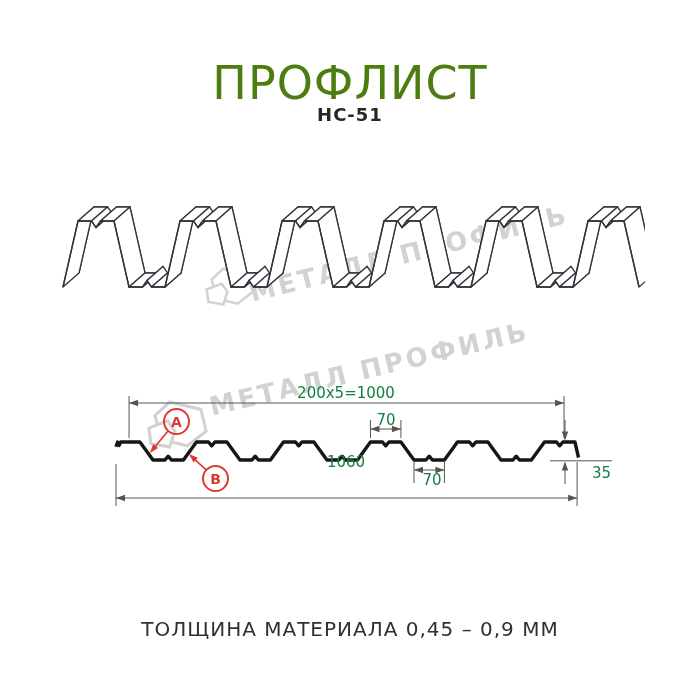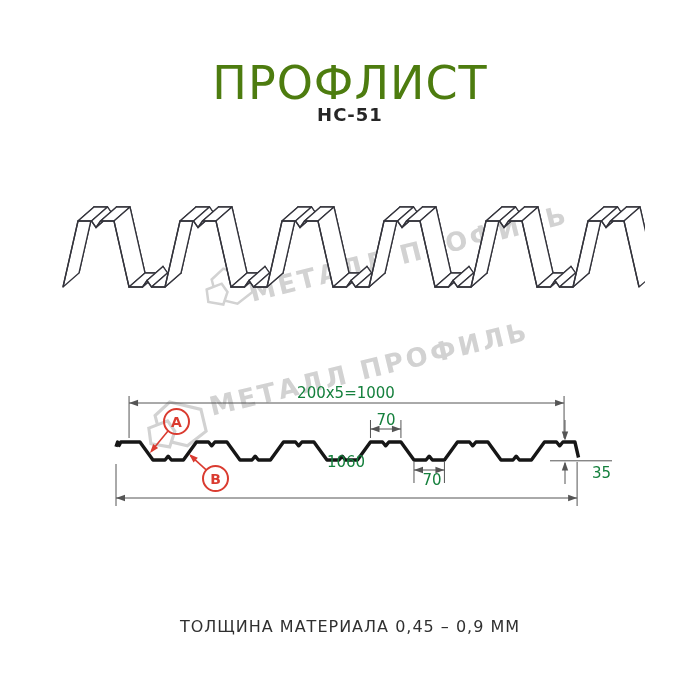--- a/index.html
+++ b/index.html
@@ -3,21 +3,21 @@
 <meta charset="utf-8">
 <style>
   html,body{margin:0;padding:0;background:#ffffff;}
   #canvas{position:relative;width:700px;height:700px;background:#fff;overflow:hidden;
           font-family:"DejaVu Sans","Liberation Sans",sans-serif;}
   .title{position:absolute;top:56px;left:0;width:700px;text-align:center;
          font-size:46px;font-weight:normal;letter-spacing:1px;color:#4d7c0f;z-index:2;}
   .model{position:absolute;top:104px;left:0;width:700px;text-align:center;
          font-size:18px;font-weight:bold;letter-spacing:1px;color:#262626;z-index:2;}
   .footer-note{position:absolute;top:617px;left:0;width:700px;text-align:center;
-         font-size:16px;color:#303030;letter-spacing:1px;z-index:2;}
+         font-size:20px;color:#303030;letter-spacing:1px;z-index:2;}
   .wm{position:absolute;z-index:0;color:#d2d2d2;font-weight:bold;white-space:nowrap;}
   .wm-text1{left:250px;top:278px;font-size:26px;letter-spacing:3px;
             transform:rotate(-14deg);transform-origin:left center;}
   .wm-text2{left:210px;top:392px;font-size:26px;letter-spacing:3px;
             transform:rotate(-13.5deg);transform-origin:left center;}
   .wm-logo{position:absolute;z-index:0;}
   .svg-layer{position:absolute;z-index:1;}
   #view3d{left:55px;top:185px;}
   #section{left:95px;top:380px;}
   .dim{position:absolute;z-index:2;font-size:15px;color:#15803d;text-align:center;}

